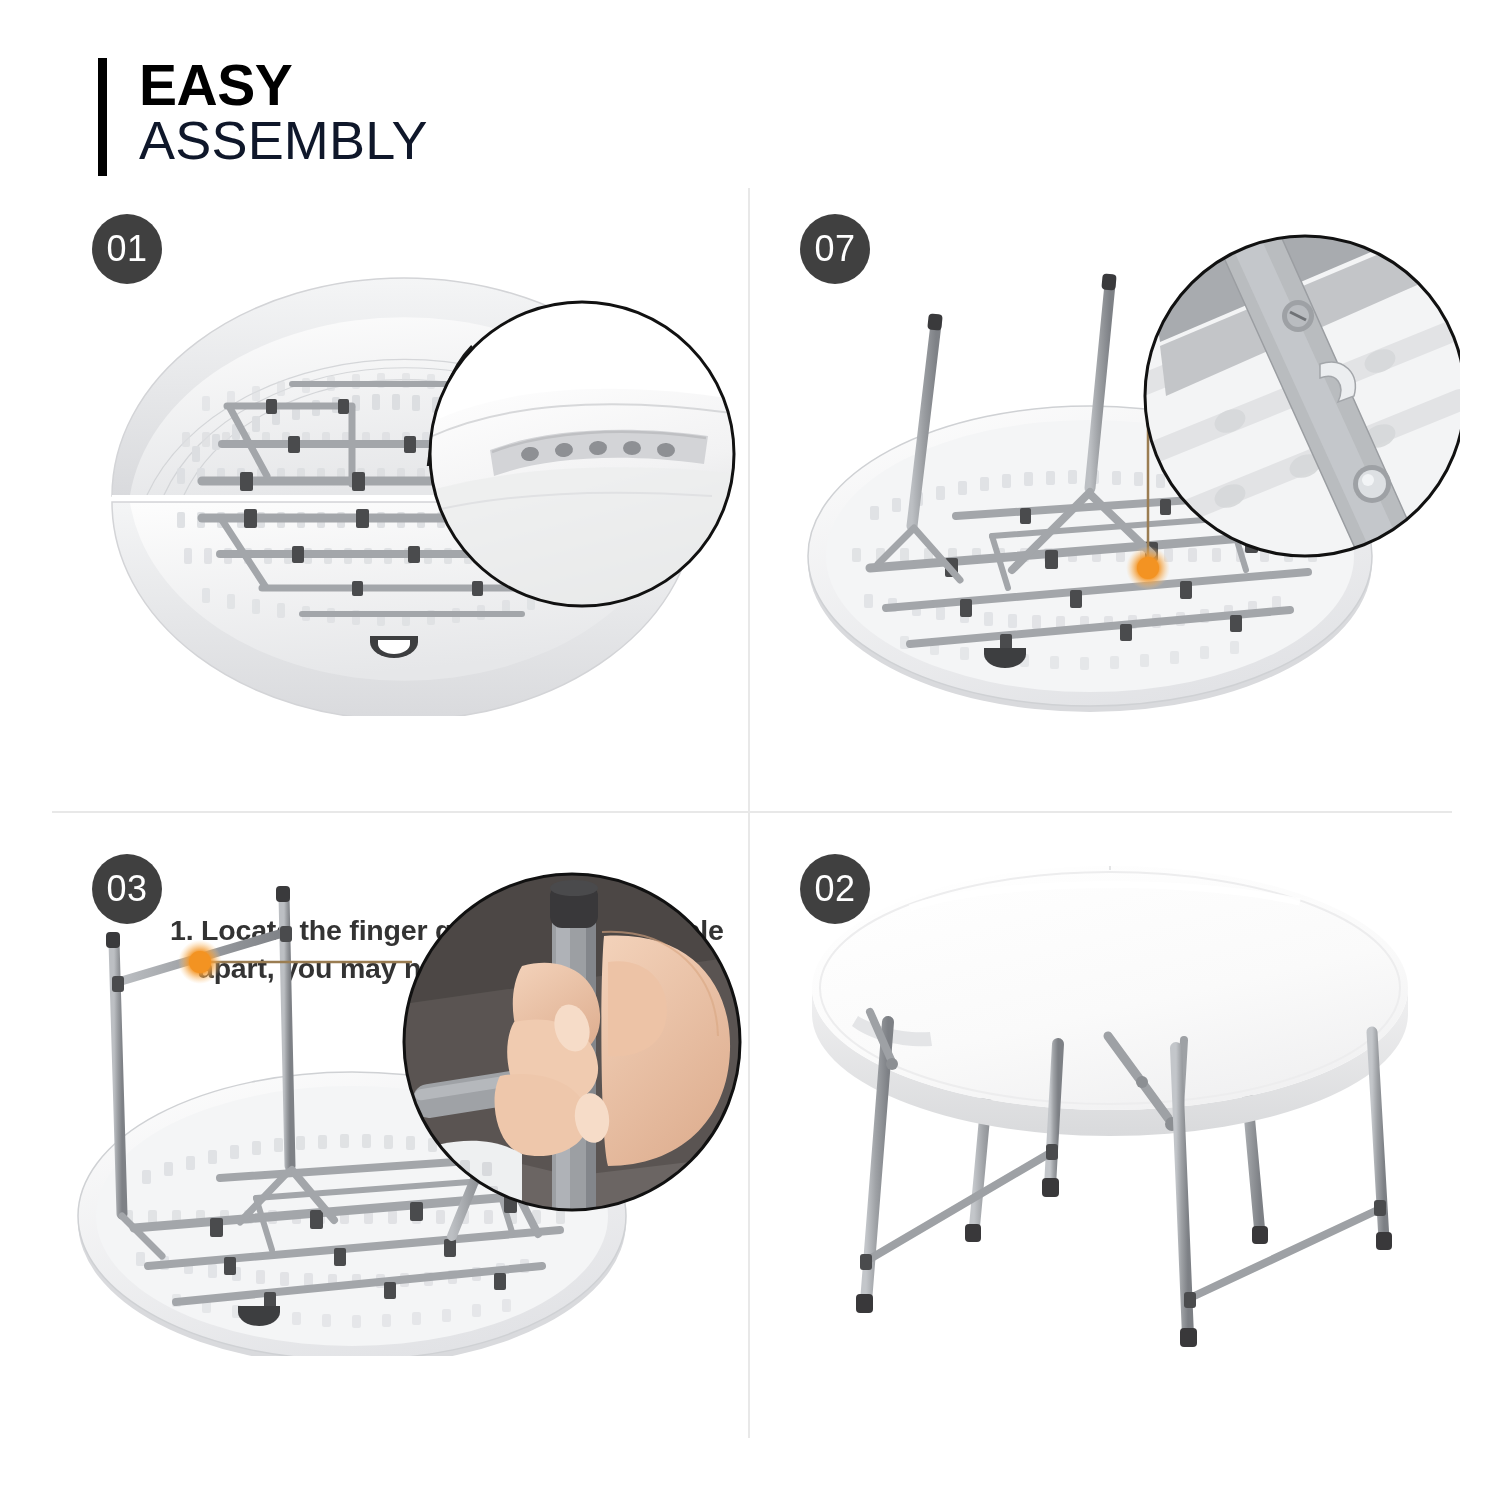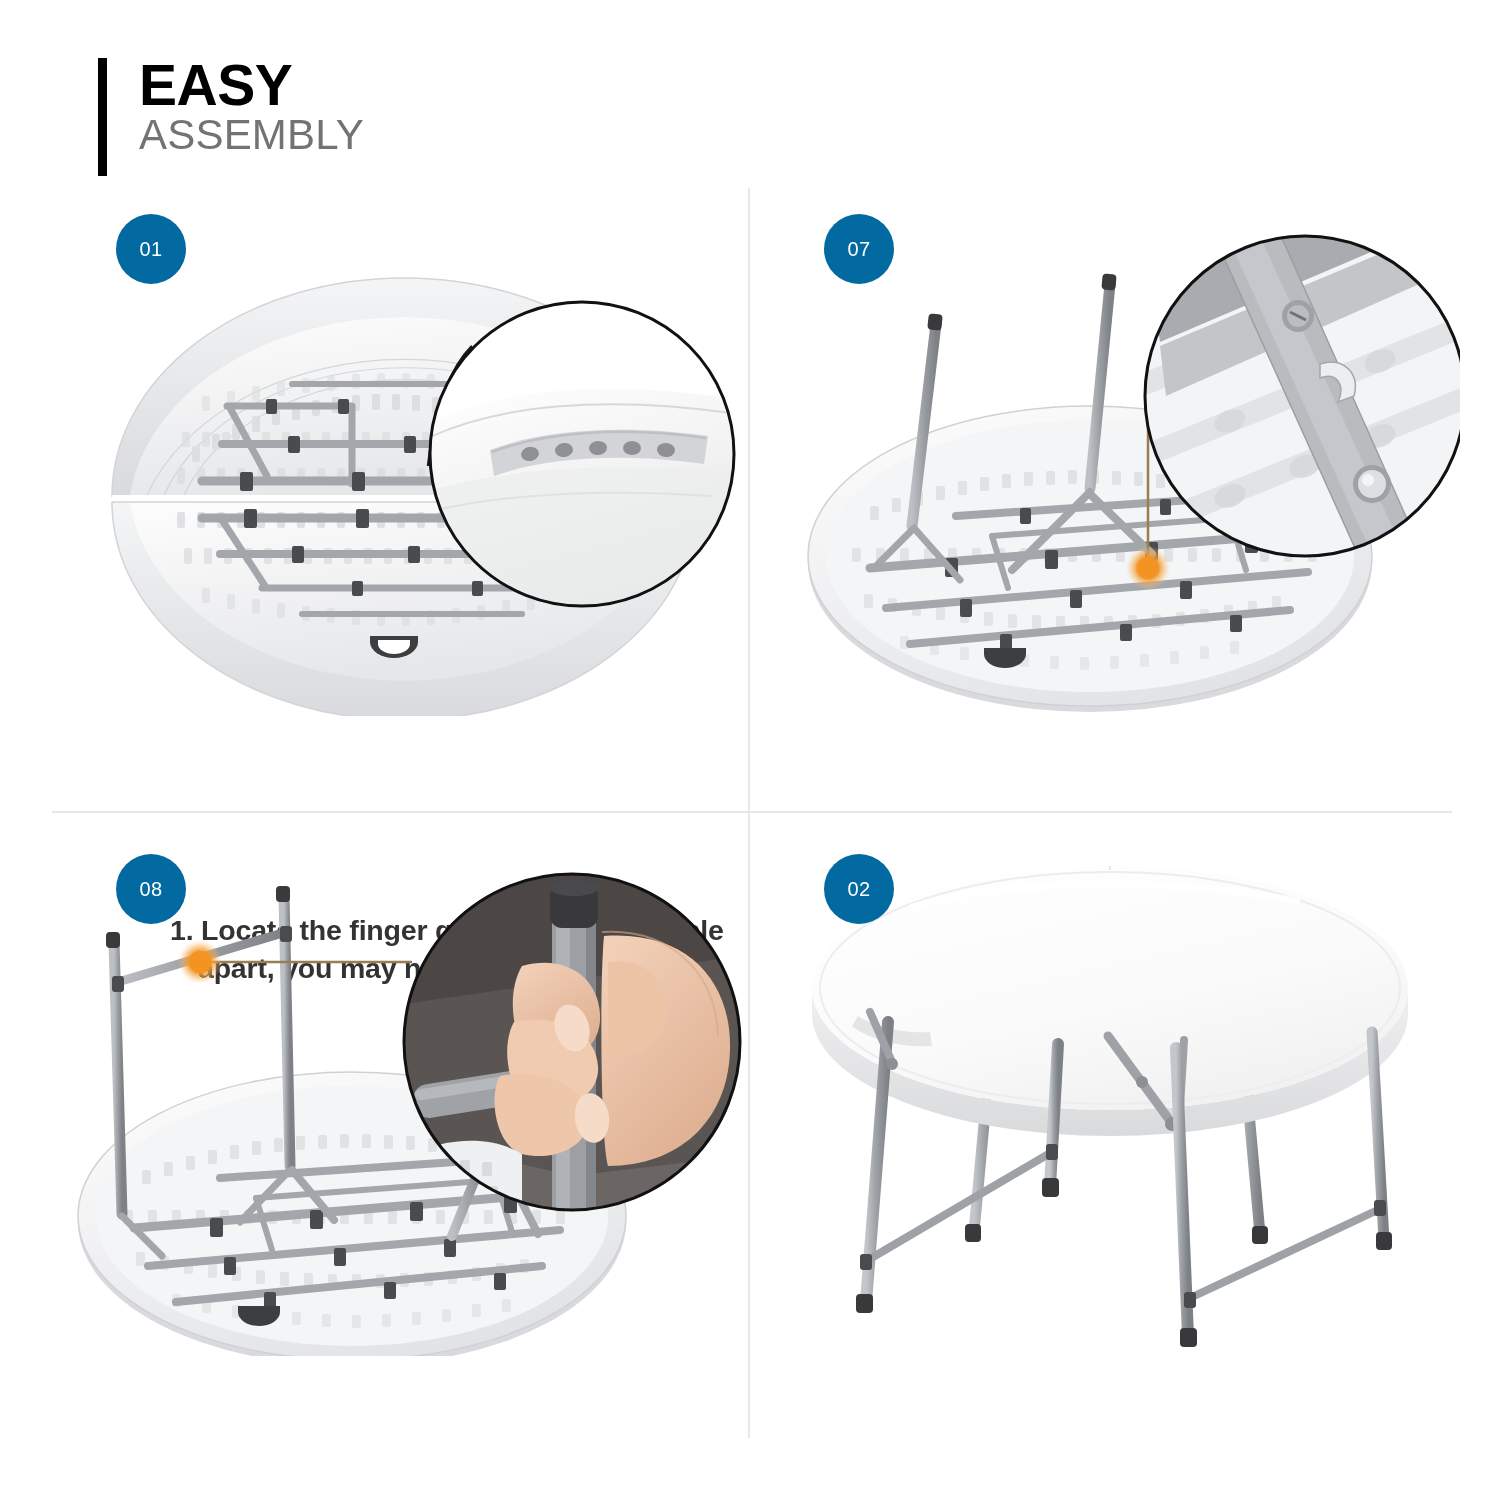--- a/index.html
+++ b/index.html
@@ -35,24 +35,24 @@
     line-height: 0.96;
   }
   .title-main {
     font-size: 57px;
     font-weight: bold;
     letter-spacing: -0.5px;
     color: #000;
     display: block;
   }
   .title-sub {
-    font-size: 42px;
+    font-size: 54px;
     font-weight: 400;
     letter-spacing: 0.2px;
-    color: #737373;
+    color: #0f172a;
     display: block;
     margin-top: 2px;
   }
 
   
   .divider-v {
     position: absolute;
     left: 748px;
     top: 188px;
     width: 2px;
@@ -74,28 +74,28 @@
     width: 700px;
     height: 600px;
   }
   #panel-1 { left: 52px;  top: 196px; }
   #panel-2 { left: 760px; top: 196px; }
   #panel-3 { left: 52px;  top: 836px; }
   #panel-4 { left: 760px; top: 836px; }
 
   .badge {
     position: absolute;
-    left: 64px;
+    left: 40px;
     top: 18px;
     width: 70px;
     height: 70px;
     border-radius: 50%;
-    background: #0369a1;
+    background: #404040;
     color: #ffffff;
-    font-size: 20px;
+    font-size: 36px;
     font-weight: 500;
     display: flex;
     align-items: center;
     justify-content: center;
     letter-spacing: 0.5px;
     z-index: 6;
   }
 
   .art {
     position: absolute;
@@ -630,21 +630,21 @@
           <circle cx="608" cy="284" r="6" fill="#f2f4f6"></circle>
         </g>
       </g>
       <circle cx="545" cy="200" r="160" fill="none" stroke="#111111" stroke-width="3"></circle>
     </g>
   </svg>
 
 </div>
 
 <div class="panel" id="panel-3">
-  <div class="badge">08</div>
+  <div class="badge">03</div>
 
   <svg class="art" viewBox="0 0 700 520">
     <defs>
       <linearGradient id="g3top" x1="0.1" y1="0" x2="0.6" y2="1">
         <stop offset="0" stop-color="#fdfdfd"></stop>
         <stop offset="1" stop-color="#e2e3e6"></stop>
       </linearGradient>
       <linearGradient id="g3leg" x1="0" y1="0" x2="1" y2="0">
         <stop offset="0" stop-color="#bcbfc3"></stop>
         <stop offset="0.5" stop-color="#9a9da1"></stop>

